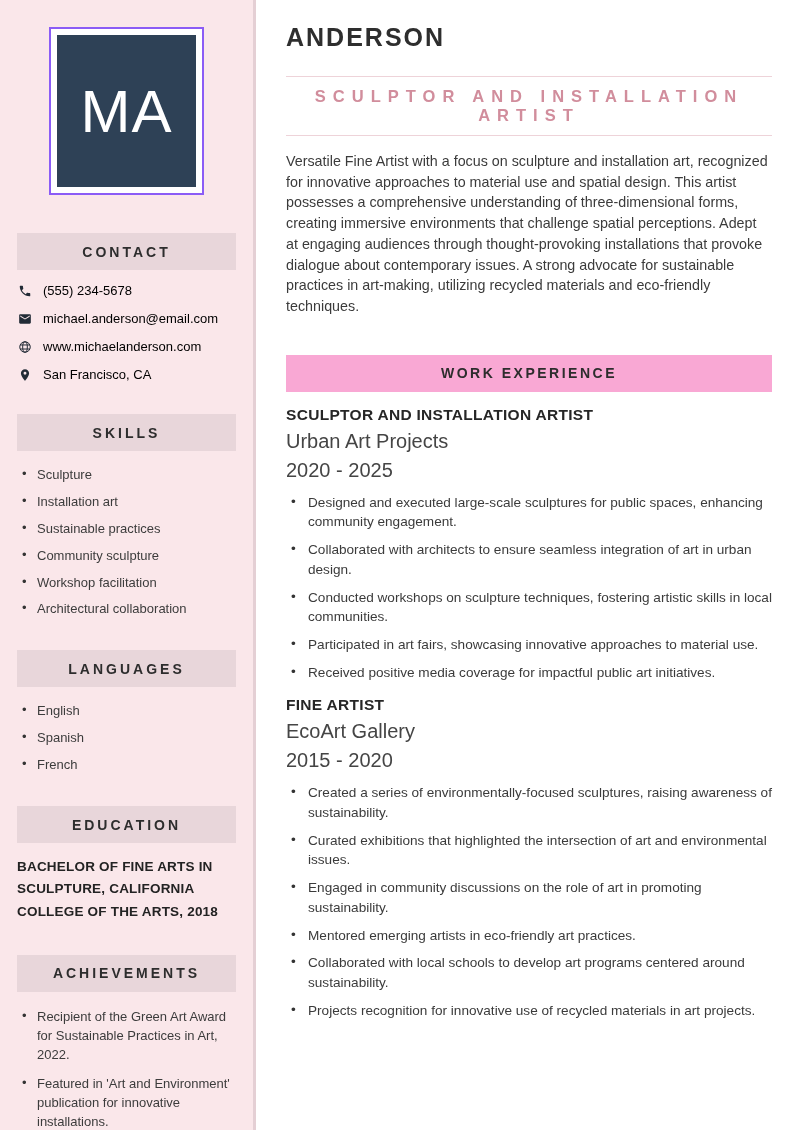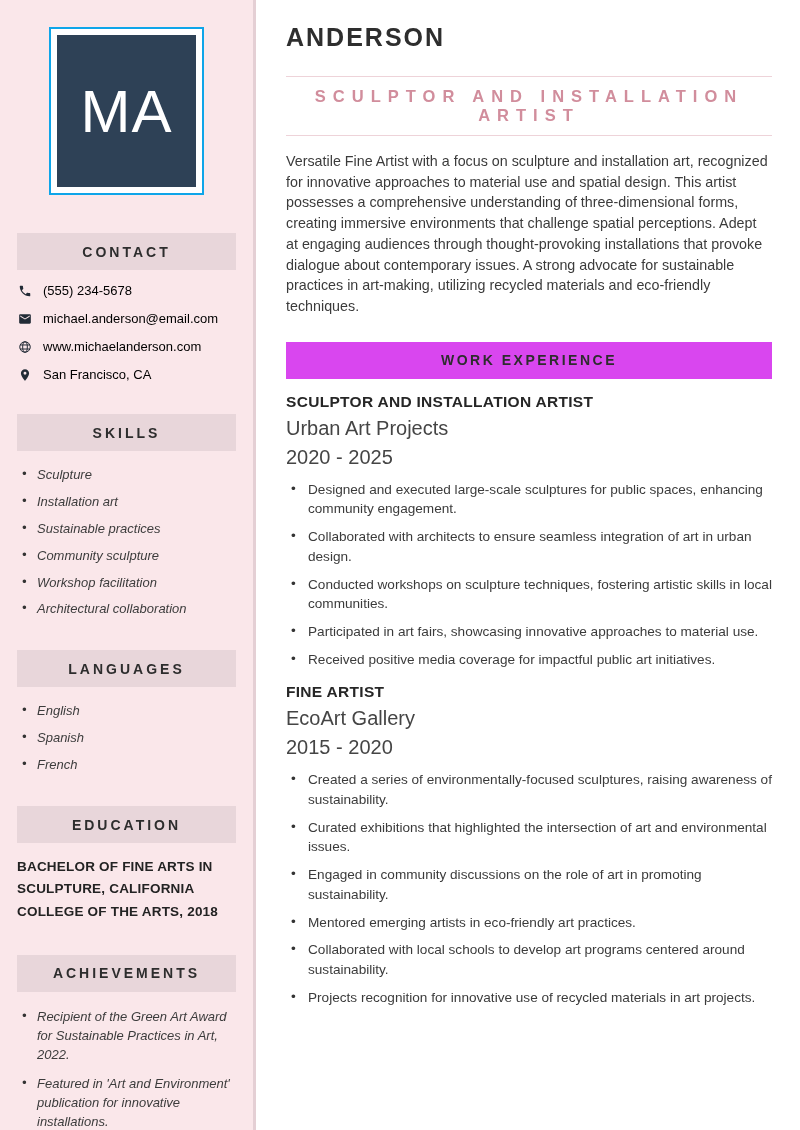--- a/index.html
+++ b/index.html
@@ -7,21 +7,21 @@
   .page { width:800px; height:1130px; display:flex; background:#ffffff; overflow:hidden; }
 
   
   .sidebar {
     width:256px; min-width:256px; box-sizing:border-box;
     background:#fae7ea; border-right:3px solid #e4cfd4;
     padding:0 17px; overflow:hidden;
   }
   .monogram-outer {
     width:155px; height:168px; margin:27px auto 0;
-    background:#ffffff; border:2px solid #0ea5e9;
+    background:#ffffff; border:2px solid #8b5cf6;
     box-sizing:border-box; padding:6px;
   }
   .monogram-inner {
     width:100%; height:100%; background:#2e4156;
     display:flex; align-items:center; justify-content:center;
   }
   .monogram-inner span { color:#ffffff; font-size:60px; letter-spacing:1px; }
 
   .side-header {
     background:#e8d6da; height:37px; margin-top:32px;
@@ -30,21 +30,21 @@
   }
   .side-header.first { margin-top:38px; }
 
   .contact-list { margin-top:4px; }
   .contact-row { display:flex; align-items:center; gap:11px; margin-top:13px; font-size:13px; color:#000000; }
   .contact-row .cicon { width:15px; height:15px; flex:0 0 15px; display:flex; align-items:center; justify-content:center; }
   .cicon svg { width:14px; height:14px; fill:#222b36; }
   .cicon.globe svg { fill:none; stroke:#222b36; stroke-width:1.7; }
 
   .side-list { list-style:none; margin:16px 0 0; padding:0 0 0 5px; }
-  .side-list li { position:relative; padding-left:15px; font-size:13px; color:#3c3c3c; line-height:1.3; margin-bottom:10px;font-style:italic; }
+  .side-list li { position:relative; padding-left:15px; font-size:13px; color:#3c3c3c; line-height:1.3; margin-bottom:10px; }
   .side-list li::before { content:"\2022"; position:absolute; left:0; top:-1px; color:#333333; }
   .side-list.wrap li { margin-bottom:11px; line-height:1.45; }
 
   .education-text { font-weight:bold; font-size:13.5px; color:#232323; line-height:1.65; margin-top:13px; letter-spacing:.2px; }
 
   
   main { flex:1; box-sizing:border-box; padding:20px 28px 0 30px; }
   .first-name {
     font-family:"DejaVu Serif","Liberation Serif",serif; font-style:italic; font-weight:600;
     font-size:48px; line-height:1.05; color:#2e2e2e; margin:4px 0 0;
@@ -53,21 +53,21 @@
 
   .headline-block {
     margin-top:24px; border-top:1px solid #eed3d9; border-bottom:1px solid #eed3d9;
     padding:10px 0; text-align:center;
   }
   .headline { color:#d18d9c; font-weight:bold; font-size:16.5px; letter-spacing:7px; }
 
   .summary { font-size:14.3px; line-height:1.45; color:#3b3b3b; margin:15px 0 0; }
 
   .work-bar {
-    margin-top:25px; background:#d946ef; height:37px;
+    margin-top:38px; background:#f9a8d4; height:37px;
     display:flex; align-items:center; justify-content:center;
     font-weight:bold; font-size:14px; letter-spacing:2.5px; color:#2d2d2d;
   }
 
   .job { margin-top:14px; }
   .job-title { font-size:15.5px; font-weight:bold; color:#262626; letter-spacing:.3px; }
   .job-company, .job-dates { font-size:20px; color:#454545; margin-top:6px; }
   .job-bullets { list-style:none; margin:11px 0 0; padding:0 0 0 5px; }
   .job-bullets li { position:relative; padding-left:17px; font-size:13.6px; color:#3b3b3b; line-height:1.45; margin-bottom:8px; }
   .job-bullets li::before { content:"\2022"; position:absolute; left:0; top:-1px; color:#333333; }

